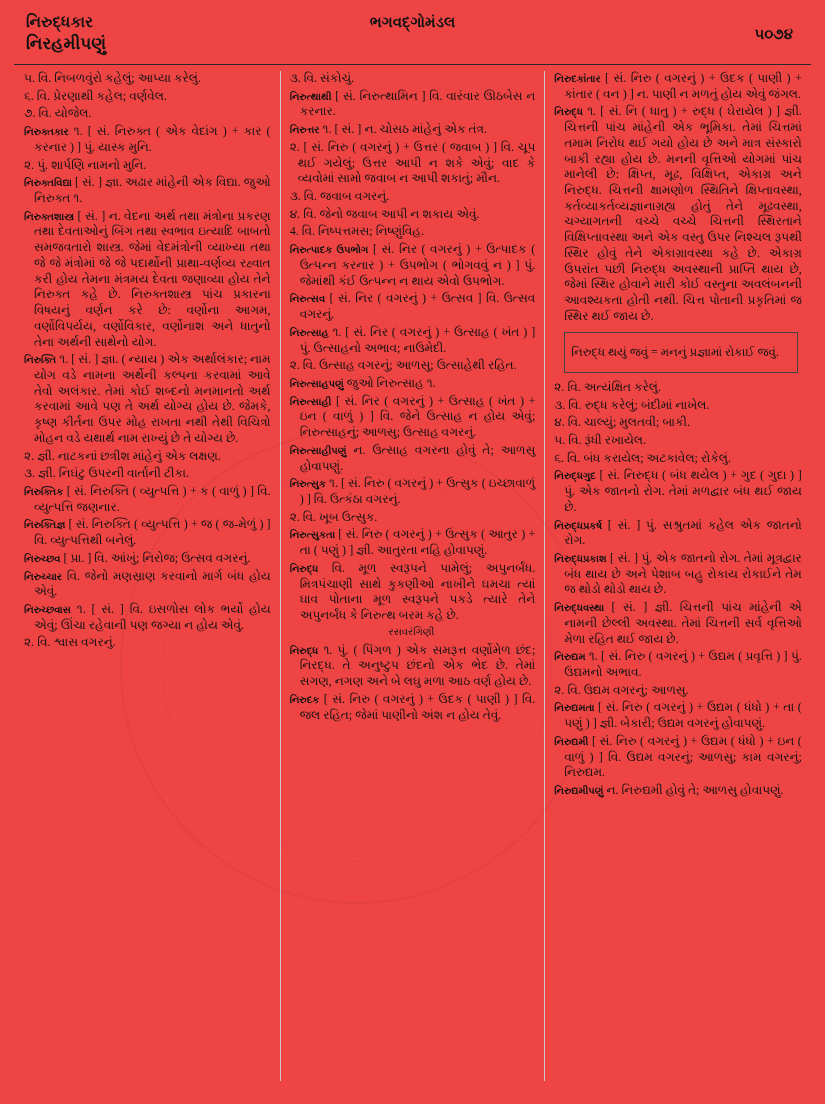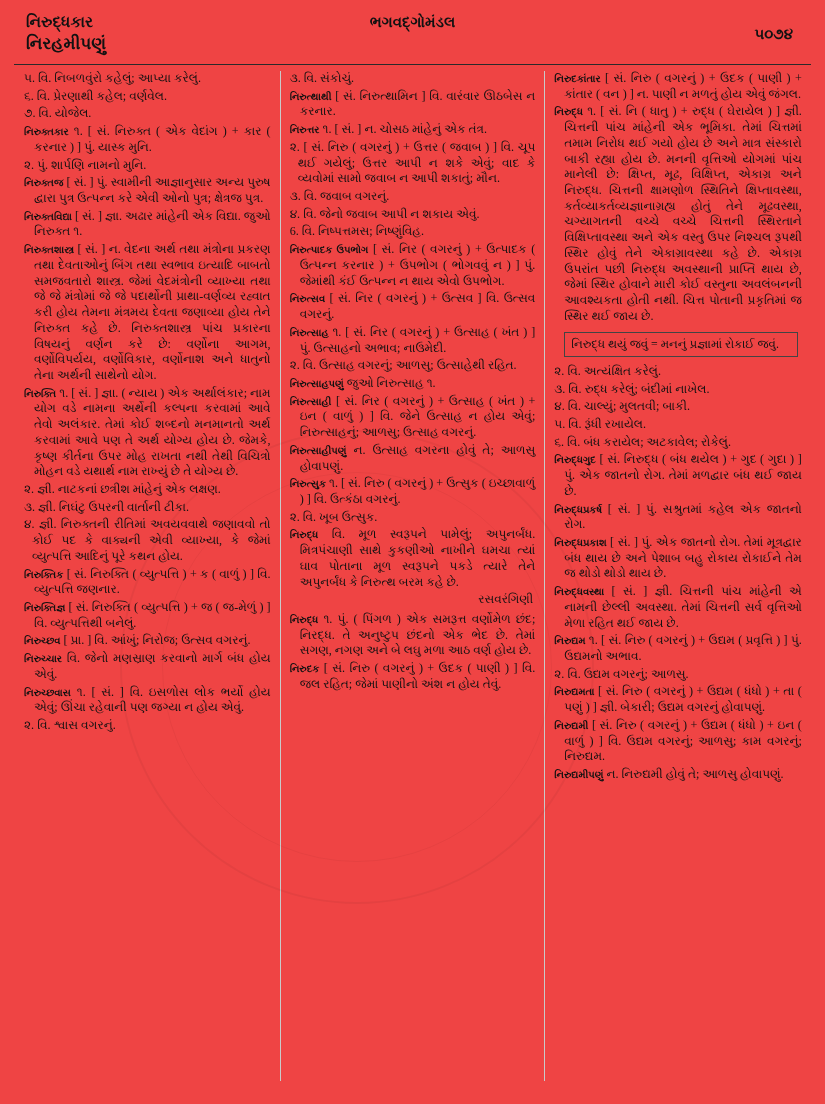--- a/index.html
+++ b/index.html
@@ -104,29 +104,30 @@
     font-weight: bold;
     font-size: 10px;
   }
   .sub {
     margin: 0 0 2px 0;
     text-indent: -8px;
     padding-left: 8px;
   }
   .boxnote {
     margin: 7px 4px 7px 10px;
-    padding: 4px 6px;
+    padding: 12px 6px;
     border: 1px solid #444;
     font-size: 11.8px;
     line-height: 1.3;
   }
   .sig {
-    text-align: right;
-    font-size: 12px;
+    text-align: center;
+    font-size: 10px;
     margin: 2px 2px 4px 0;
+    font-family: Liberation Mono, monospace;
   }
 </style>
 </head>
 <body>
 
 <div class="page">
   <div class="watermark"></div>
 
   <header class="head">
     <div class="head-left">
@@ -140,52 +141,51 @@
   <hr class="rule">
 
   <div class="columns">
 
     <div class="col c1">
       <p class="sub">૫. વિ. નિબળવુંરો કહેલું; આપ્યા કરેલું.</p>
       <p class="sub">૬. વિ. પ્રેરણાથી કહેલ; વર્ણવેલ.</p>
       <p class="sub">૭. વિ. યોજેલ.</p>
       <p class="entry"><span class="hw">નિરુક્તકાર</span><span> ૧. [ સં. નિરુક્ત ( એક વેદાંગ ) + કાર ( કરનાર ) ] પું. યાસ્ક મુનિ.</span></p>
       <p class="sub">૨. પું. શાર્પણિ નામનો મુનિ.</p>
-      <p class="entry"><span class="hw">નિરુક્તજ</span><span> [ સં. ] પું. સ્વામીની આજ્ઞાનુસાર અન્ય પુરુષ દ્વારા પુત્ર ઉત્પન્ન કરે એવી ઓનો પુત્ર; ક્ષેત્રજ પુત્ર.</span></p>
       <p class="entry"><span class="hw">નિરુક્તવિદ્યા</span><span> [ સં. ] જ્ઞા. અઢાર માંહેની એક વિદ્યા. જુઓ નિરુક્ત ૧.</span></p>
       <p class="entry"><span class="hw">નિરુક્તશાસ્ત્ર</span><span> [ સં. ] ન. વેદના અર્થ તથા મંત્રોના પ્રકરણ તથા દેવતાઓનું બિંગ તથા સ્વભાવ ઇત્યાદિ બાબતો સમજવતારો શાસ્ત્ર. જેમાં વેદમંત્રોની વ્યાખ્યા તથા જે જે મંત્રોમાં જે જે પદાર્થોની પ્રાથા-વર્ણવ્ય રહ્વાત કરી હોય તેમના મંત્રમય દેવતા જણાવ્યા હોય તેને નિરુક્ત કહે છે. નિરુક્તશાસ્ત્ર પાંચ પ્રકારના વિષયનું વર્ણન કરે છે: વર્ણોના આગમ, વર્ણોવિપર્યય, વર્ણોવિકાર, વર્ણોનાશ અને ધાતુનો તેના અર્થની સાથેનો યોગ.</span></p>
       <p class="entry"><span class="hw">નિરુક્તિ</span><span> ૧. [ સં. ] જ્ઞા. ( ન્યાય ) એક અર્થાલંકાર; નામ યોગ વડે નામના અર્થેની કલ્પના કરવામાં આવે તેવો અલંકાર. તેમાં કોઈ શબ્દનો મનમાનતો અર્થ કરવામાં આવે પણ તે અર્થ યોગ્ય હોય છે. જેમકે, કૃષ્ણ કીર્તના ઉપર મોહ રાખતા નથી તેથી વિચિત્રો મોહન વડે યથાર્થ નામ રાખ્યું છે તે યોગ્ય છે.</span></p>
       <p class="sub">૨. જ્ઞી. નાટકનાં છત્રીશ માંહેનું એક લક્ષણ.</p>
       <p class="sub">૩. જ્ઞી. નિઘંટુ ઉપરની વાર્તાની ટીકા.</p>
-      <p class="sub">૪. જ્ઞી. નિરુક્તની રીતિમાં અવયવવાથે જણાવવો તો કોઈ પદ કે વાક્યની એવી વ્યાખ્યા, કે જેમાં વ્યુત્પત્તિ આદિનું પૂરે કથન હોય.</p>
       <p class="entry"><span class="hw">નિરુક્તિક</span><span> [ સં. નિરુક્તિ ( વ્યુત્પત્તિ ) + ક ( વાળું ) ] વિ. વ્યુત્પત્તિ જણનાર.</span></p>
       <p class="entry"><span class="hw">નિરુક્તિજ્ઞ</span><span> [ સં. નિરુક્તિ ( વ્યુત્પત્તિ ) + જ ( જ-મેળું ) ] વિ. વ્યુત્પત્તિથી બનેલું.</span></p>
       <p class="entry"><span class="hw">નિરુચ્છવ</span><span> [ પ્રા. ] વિ. આંખું; નિરોજ; ઉત્સવ વગરનું.</span></p>
       <p class="entry"><span class="hw">નિરુચ્ચાર</span><span> વિ. જેનો મણસ્રાણ કરવાનો માર્ગ બંધ હોય એવું.</span></p>
       <p class="entry"><span class="hw">નિરુચ્છવાસ</span><span> ૧. [ સં. ] વિ. ઇસળોસ લોક ભર્યો હોય એવું; ઊંચા રહેવાની પણ જગ્યા ન હોય એવું.</span></p>
       <p class="sub">૨. વિ. શ્વાસ વગરનું.</p>
     </div>
 
     <div class="col c2">
       <p class="sub">૩. વિ. સંકોચું.</p>
       <p class="entry"><span class="hw">નિરુત્થાથી</span><span> [ સં. નિરુત્થામિન ] વિ. વારંવાર ઊઠબેસ ન કરનાર.</span></p>
       <p class="entry"><span class="hw">નિરુત્તર</span><span> ૧. [ સં. ] ન. ચોસઠ માંહેનું એક તંત્ર.</span></p>
       <p class="sub">૨. [ સં. નિરુ ( વગરનું ) + ઉત્તર ( જવાબ ) ] વિ. ચૂપ થઈ ગયેલું; ઉત્તર આપી ન શકે એવું; વાદ કે વ્યવોમાં સામો જવાબ ન આપી શકાતું; મૌન.</p>
       <p class="sub">૩. વિ. જવાબ વગરનું.</p>
       <p class="sub">૪. વિ. જેનો જવાબ આપી ન શકાય એવું.</p>
-      <p class="sub">6. વિ. નિષ્પત્તમસ; નિષ્ણુંવિહ.</p>
+      <p class="sub">4. વિ. નિષ્પત્તમસ; નિષ્ણુંવિહ.</p>
       <p class="entry"><span class="hw">નિરુત્પાદક ઉપભોગ</span><span> [ સં. નિર ( વગરનું ) + ઉત્પાદક ( ઉત્પન્ન કરનાર ) + ઉપભોગ ( ભોગવવું ન ) ] પું. જેમાંથી કંઈ ઉત્પન્ન ન થાય એવો ઉપભોગ.</span></p>
       <p class="entry"><span class="hw">નિરુત્સવ</span><span> [ સં. નિર ( વગરનું ) + ઉત્સવ ] વિ. ઉત્સવ વગરનું.</span></p>
       <p class="entry"><span class="hw">નિરુત્સાહ</span><span> ૧. [ સં. નિર ( વગરનું ) + ઉત્સાહ ( ખંત ) ] પું. ઉત્સાહનો અભાવ; નાઉમેદી.</span></p>
       <p class="sub">૨. વિ. ઉત્સાહ વગરનું; આળસુ; ઉત્સાહેથી રહિત.</p>
       <p class="entry"><span class="hw">નિરુત્સાહપણું</span><span> જુઓ નિરુત્સાહ ૧.</span></p>
       <p class="entry"><span class="hw">નિરુત્સાહી</span><span> [ સં. નિર ( વગરનું ) + ઉત્સાહ ( ખંત ) + ઇન ( વાળું ) ] વિ. જેને ઉત્સાહ ન હોય એવું; નિરુત્સાહનું; આળસુ; ઉત્સાહ વગરનું.</span></p>
       <p class="entry"><span class="hw">નિરુત્સાહીપણું</span><span> ન. ઉત્સાહ વગરના હોવું તે; આળસુ હોવાપણું.</span></p>
       <p class="entry"><span class="hw">નિરુત્સુક</span><span> ૧. [ સં. નિરુ ( વગરનું ) + ઉત્સુક ( ઇચ્છાવાળું ) ] વિ. ઉત્કંઠા વગરનું.</span></p>
       <p class="sub">૨. વિ. ખૂબ ઉત્સુક.</p>
+      <p class="entry"><span class="hw">નિરુત્સુકતા</span><span> [ સં. નિરુ ( વગરનું ) + ઉત્સુક ( આતુર ) + તા ( પણું ) ] જ્ઞી. આતુરતા નહિ હોવાપણું.</span></p>
       <p class="entry"><span class="hw">નિરુદ્ધ</span><span> વિ. મૂળ સ્વરૂપને પામેલું; અપુનર્બંધ. મિત્રપંચાણી સાથે કુકણીઓ નાખીને ઘમચા ત્યાં ઘાવ પોતાના મૂળ સ્વરૂપને પકડે ત્યારે તેને અપુનર્બંધ કે નિરુત્થ બરમ કહે છે.</span></p>
       <div class="sig">રસવરંગિણી</div>
       <p class="entry"><span class="hw">નિરુદ્ધ</span><span> ૧. પું. ( પિંગળ ) એક સમરૂત્ત વર્ણોમેળ છંદ; નિરદ્ધ. તે અનુષ્ટુપ છંદનો એક ભેદ છે. તેમાં સગણ, નગણ અને બે લઘુ મળા આઠ વર્ણ હોય છે.</span></p>
       <p class="entry"><span class="hw">નિરુદક</span><span> [ સં. નિરુ ( વગરનું ) + ઉદક ( પાણી ) ] વિ. જલ રહિત; જેમાં પાણીનો અંશ ન હોય તેવું.</span></p>
     </div>
 
     <div class="col c3">
       <p class="entry"><span class="hw">નિરુદકાંતાર</span><span> [ સં. નિરુ ( વગરનું ) + ઉદક ( પાણી ) + કાંતાર ( વન ) ] ન. પાણી ન મળતું હોય એવું જંગલ.</span></p>
       <p class="entry"><span class="hw">નિરુદ્ધ</span><span> ૧. [ સં. નિ ( ધાતુ ) + રુદ્ધ ( ઘેરાયેલ ) ] જ્ઞી. ચિત્તની પાંચ માંહેની એક ભૂમિકા. તેમાં ચિત્તમાં તમામ નિરોધ થઈ ગયો હોય છે અને માત્ર સંસ્કારો બાકી રહ્યા હોય છે. મનની વૃત્તિઓ યોગમાં પાંચ માનેલી છે: ક્ષિપ્ત, મૂઢ, વિક્ષિપ્ત, એકાગ્ર અને નિરુદ્ધ. ચિત્તની ક્ષામણોળ સ્થિતિને ક્ષિપ્તાવસ્થા, કર્તવ્યાકર્તવ્યજ્ઞાનાગ્રહ્ય હોતું તેને મૂઢવસ્થા, ચગ્યાગતની વચ્ચે વચ્ચે ચિત્તની સ્થિરતાને વિક્ષિપ્તાવસ્થા અને એક વસ્તુ ઉપર નિશ્ચલ રૂપથી સ્થિર હોવું તેને એકાગ્રાવસ્થા કહે છે. એકાગ્ર ઉપરાંત પછી નિરુદ્ધ અવસ્થાની પ્રાપ્તિ થાય છે, જેમાં સ્થિર હોવાને મારી કોઈ વસ્તુના અવલંબનની આવશ્યકતા હોતી નથી. ચિત્ત પોતાની પ્રકૃતિમાં જ સ્થિર થઈ જાય છે.</span></p>
       <div class="boxnote">નિરુદ્ધ થયું જવું = મનનું પ્રજ્ઞામાં રોકાઈ જવું.</div>

